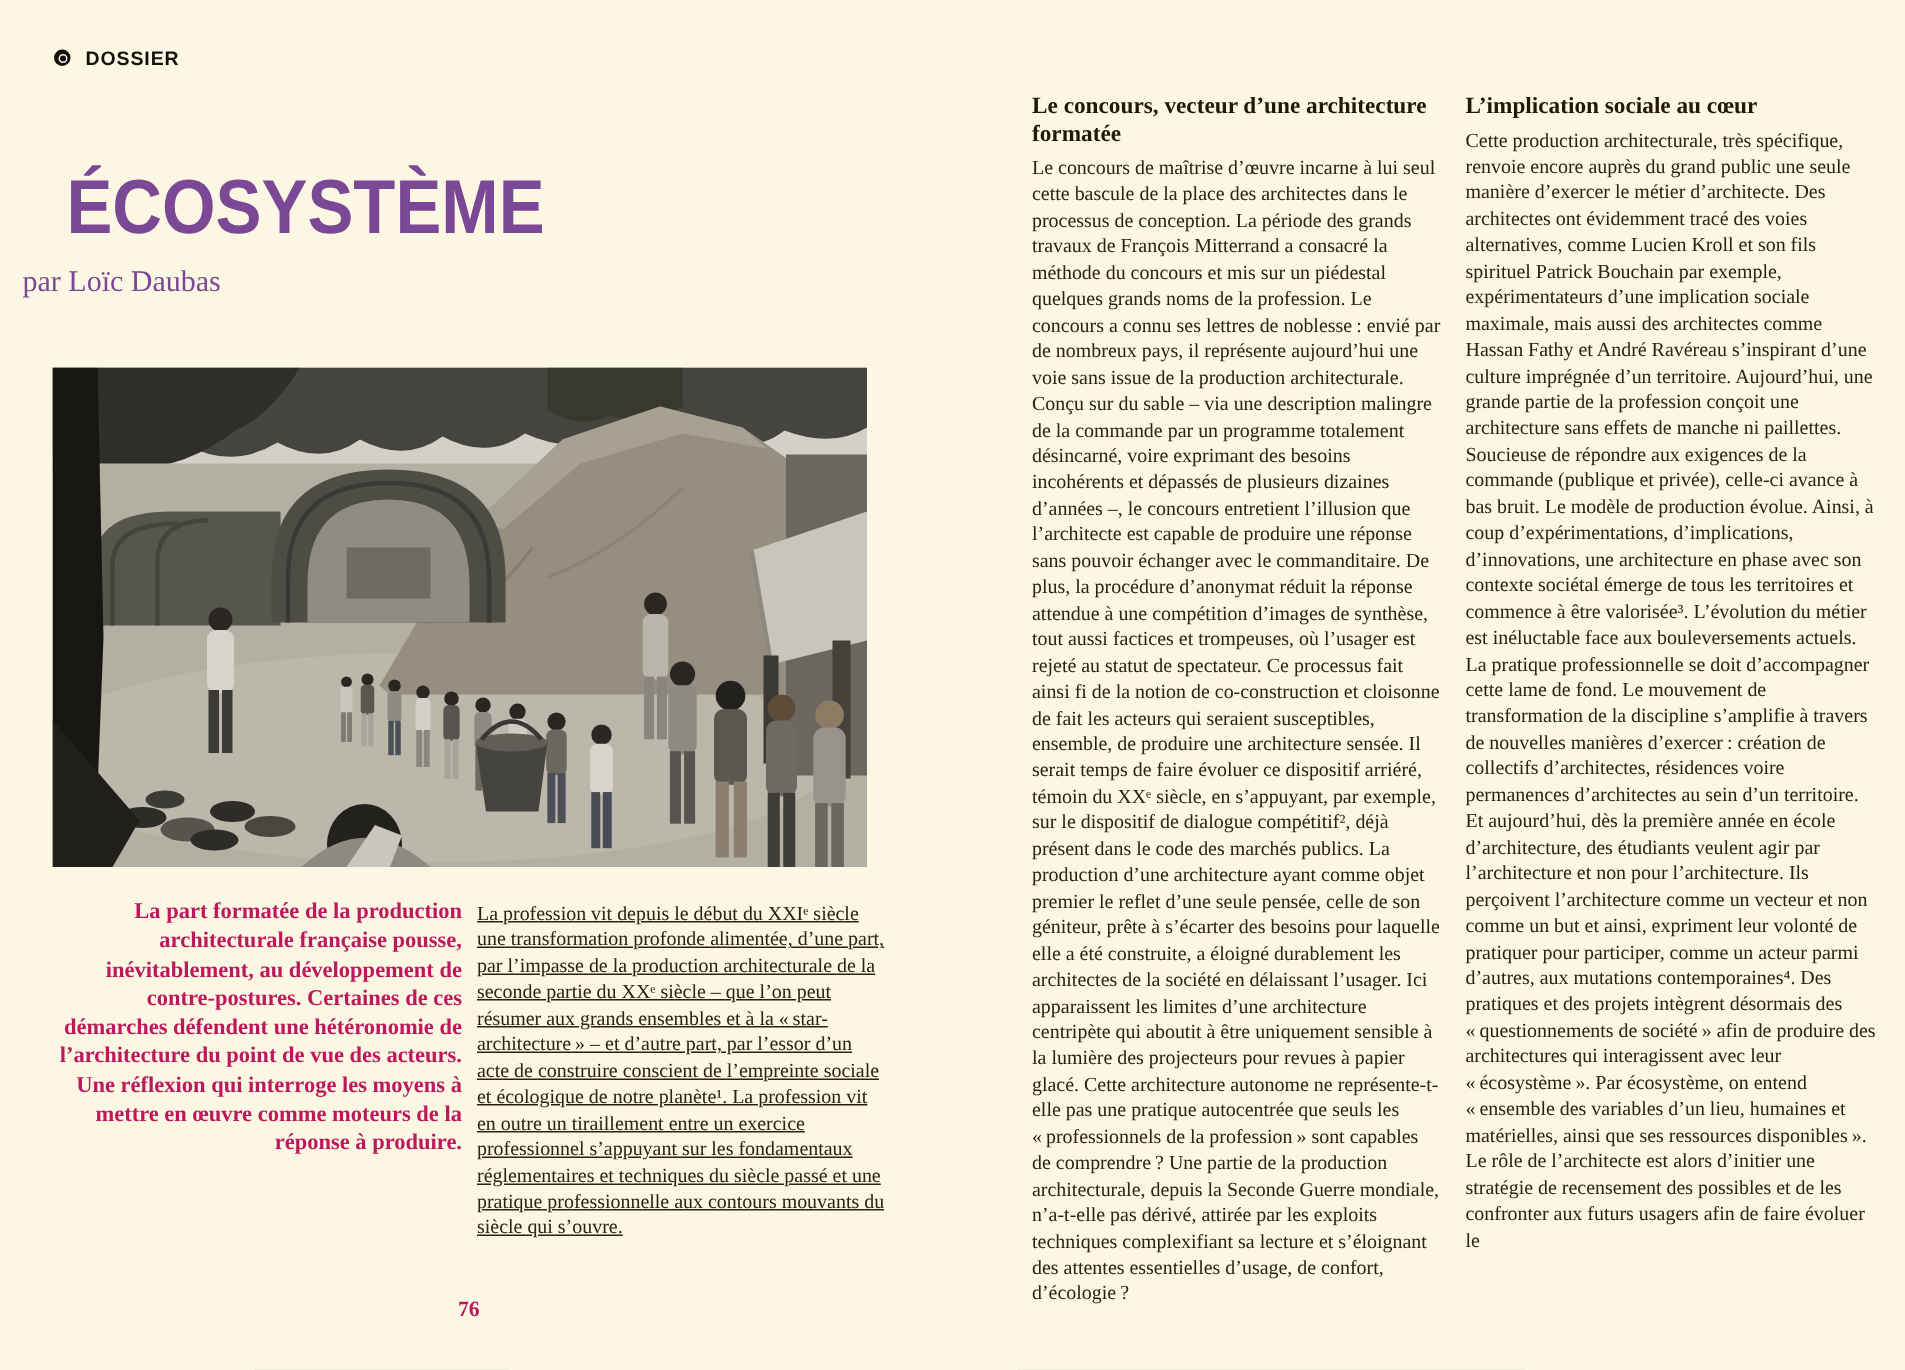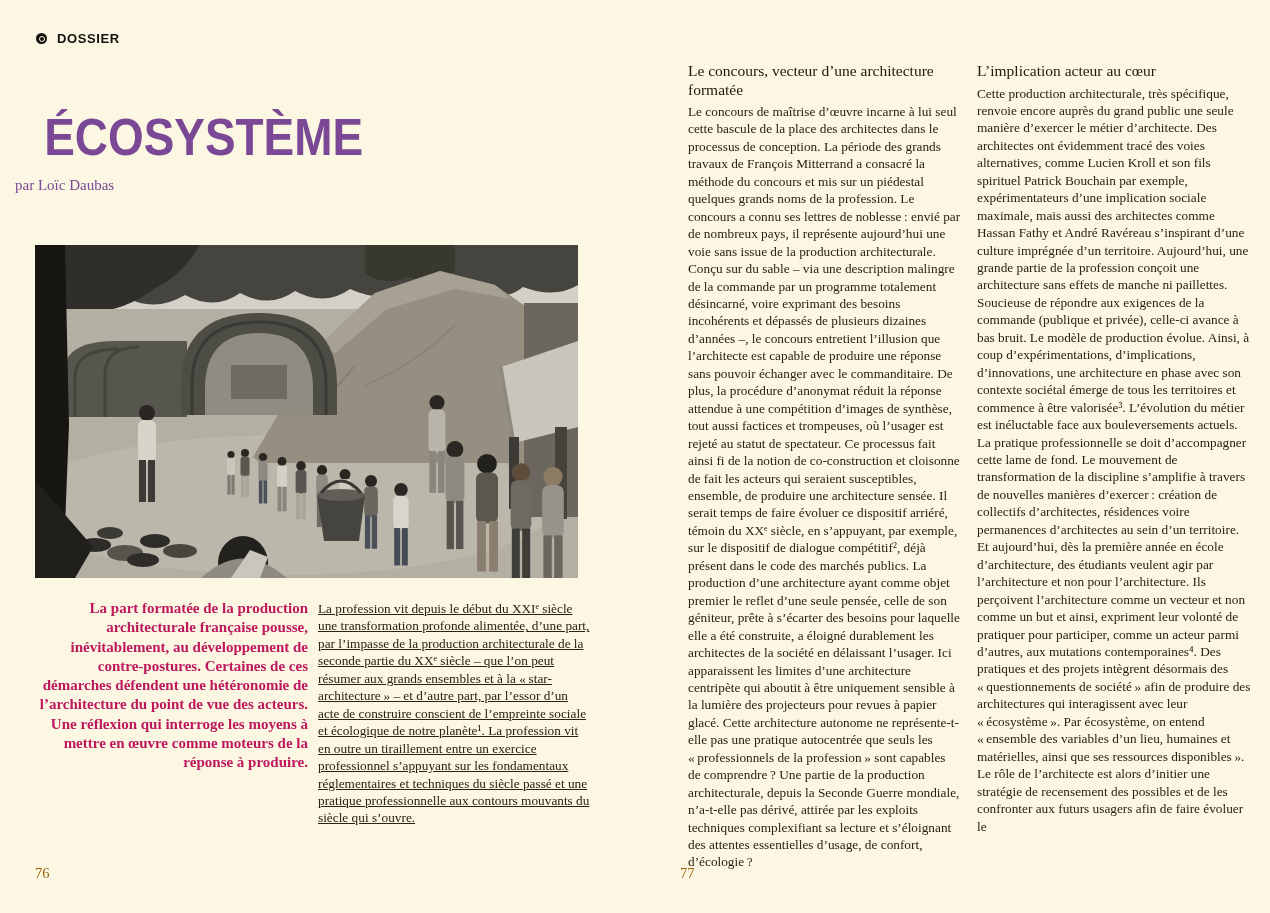--- a/index.html
+++ b/index.html
@@ -31,45 +31,45 @@
   .title{
     margin:0;position:relative;top:112px;
     font-family:"Liberation Sans", sans-serif;
     font-weight:bold;font-size:51px;line-height:1;
     color:#7b4896;letter-spacing:0px;
     transform:scaleX(.9);transform-origin:50% 50%;
     white-space:nowrap;
   }
   .byline{
     position:relative;top:126px;
-    font-size:15px;color:#7b4896;
+    font-size:20px;color:#7b4896;
   }
   .photo{
     position:absolute;left:35px;top:245px;width:543px;height:333px;
     background:#b5b1a5;overflow:hidden;
   }
   .intro{
     position:absolute;left:38px;top:599px;width:270px;
     font-weight:bold;font-size:15px;line-height:19.3px;
     text-align:right;color:#be185d;
   }
   .col-left{
     position:absolute;left:318px;top:600px;width:272px;
     font-size:13.3px;line-height:17.45px;text-decoration:underline;
   }
   
   .col-r1{position:absolute;left:688px;top:62px;width:273px;font-size:13.3px;line-height:17.45px;}
   .col-r2{position:absolute;left:977px;top:62px;width:276px;font-size:13.3px;line-height:17.45px;}
   .col-heading{
     margin:0 0 4px 0;
-    font-size:15.5px;line-height:18.5px;font-weight:normal;color:#241708;
+    font-size:15.5px;line-height:18.5px;font-weight:bold;color:#241708;
   }
   .pagenum{
-    position:absolute;top:865px;
-    font-weight:normal;font-size:14.5px;color:#a16207;
+    position:absolute;top:865px;text-align:center;
+    font-weight:bold;font-size:14.5px;color:#be185d;
   }
   .pagenum-left{left:35px;width:555px;}
   .pagenum-right{left:680px;width:555px;}
 </style>
 </head>
 <body>
 
 <div class="spread">
 
   <div class="kicker">
@@ -239,19 +239,18 @@
   <div class="col-left">La profession vit depuis le début du XXIᵉ siècle une transformation profonde alimentée, d’une part, par l’impasse de la production architecturale de la seconde partie du XXᵉ siècle – que l’on peut résumer aux grands ensembles et à la « star-architecture » – et d’autre part, par l’essor d’un acte de construire conscient de l’empreinte sociale et écologique de notre planète¹. La profession vit en outre un tiraillement entre un exercice professionnel s’appuyant sur les fondamentaux réglementaires et techniques du siècle passé et une pratique professionnelle aux contours mouvants du siècle qui s’ouvre.</div>
 
   <div class="pagenum pagenum-left">76</div>
 
   <div class="col-r1">
     <h2 class="col-heading">Le concours, vecteur d’une architecture formatée</h2>
     <span>Le concours de maîtrise d’œuvre incarne à lui seul cette bascule de la place des architectes dans le processus de conception. La période des grands travaux de François Mitterrand a consacré la méthode du concours et mis sur un piédestal quelques grands noms de la profession. Le concours a connu ses lettres de noblesse : envié par de nombreux pays, il représente aujourd’hui une voie sans issue de la production architecturale. Conçu sur du sable – via une description malingre de la commande par un programme totalement désincarné, voire exprimant des besoins incohérents et dépassés de plusieurs dizaines d’années –, le concours entretient l’illusion que l’architecte est capable de produire une réponse sans pouvoir échanger avec le commanditaire. De plus, la procédure d’anonymat réduit la réponse attendue à une compétition d’images de synthèse, tout aussi factices et trompeuses, où l’usager est rejeté au statut de spectateur. Ce processus fait ainsi fi de la notion de co-construction et cloisonne de fait les acteurs qui seraient susceptibles, ensemble, de produire une architecture sensée. Il serait temps de faire évoluer ce dispositif arriéré, témoin du XXᵉ siècle, en s’appuyant, par exemple, sur le dispositif de dialogue compétitif², déjà présent dans le code des marchés publics. La production d’une architecture ayant comme objet premier le reflet d’une seule pensée, celle de son géniteur, prête à s’écarter des besoins pour laquelle elle a été construite, a éloigné durablement les architectes de la société en délaissant l’usager. Ici apparaissent les limites d’une architecture centripète qui aboutit à être uniquement sensible à la lumière des projecteurs pour revues à papier glacé. Cette architecture autonome ne représente-t-elle pas une pratique autocentrée que seuls les « professionnels de la profession » sont capables de comprendre ? Une partie de la production architecturale, depuis la Seconde Guerre mondiale, n’a-t-elle pas dérivé, attirée par les exploits techniques complexifiant sa lecture et s’éloignant des attentes essentielles d’usage, de confort, d’écologie ?</span>
   </div>
 
   <div class="col-r2">
-    <h2 class="col-heading">L’implication acteur au cœur</h2>
+    <h2 class="col-heading">L’implication sociale au cœur</h2>
     <span>Cette production architecturale, très spécifique, renvoie encore auprès du grand public une seule manière d’exercer le métier d’architecte. Des architectes ont évidemment tracé des voies alternatives, comme Lucien Kroll et son fils spirituel Patrick Bouchain par exemple, expérimentateurs d’une implication sociale maximale, mais aussi des architectes comme Hassan Fathy et André Ravéreau s’inspirant d’une culture imprégnée d’un territoire. Aujourd’hui, une grande partie de la profession conçoit une architecture sans effets de manche ni paillettes. Soucieuse de répondre aux exigences de la commande (publique et privée), celle-ci avance à bas bruit. Le modèle de production évolue. Ainsi, à coup d’expérimentations, d’implications, d’innovations, une architecture en phase avec son contexte sociétal émerge de tous les territoires et commence à être valorisée³. L’évolution du métier est inéluctable face aux bouleversements actuels. La pratique professionnelle se doit d’accompagner cette lame de fond. Le mouvement de transformation de la discipline s’amplifie à travers de nouvelles manières d’exercer : création de collectifs d’architectes, résidences voire permanences d’architectes au sein d’un territoire. Et aujourd’hui, dès la première année en école d’architecture, des étudiants veulent agir par l’architecture et non pour l’architecture. Ils perçoivent l’architecture comme un vecteur et non comme un but et ainsi, expriment leur volonté de pratiquer pour participer, comme un acteur parmi d’autres, aux mutations contemporaines⁴. Des pratiques et des projets intègrent désormais des « questionnements de société » afin de produire des architectures qui interagissent avec leur « écosystème ». Par écosystème, on entend « ensemble des variables d’un lieu, humaines et matérielles, ainsi que ses ressources disponibles ». Le rôle de l’architecte est alors d’initier une stratégie de recensement des possibles et de les confronter aux futurs usagers afin de faire évoluer le</span>
   </div>
 
-  <div class="pagenum pagenum-right">77</div>
 
 </div>
 
 </body></html>

